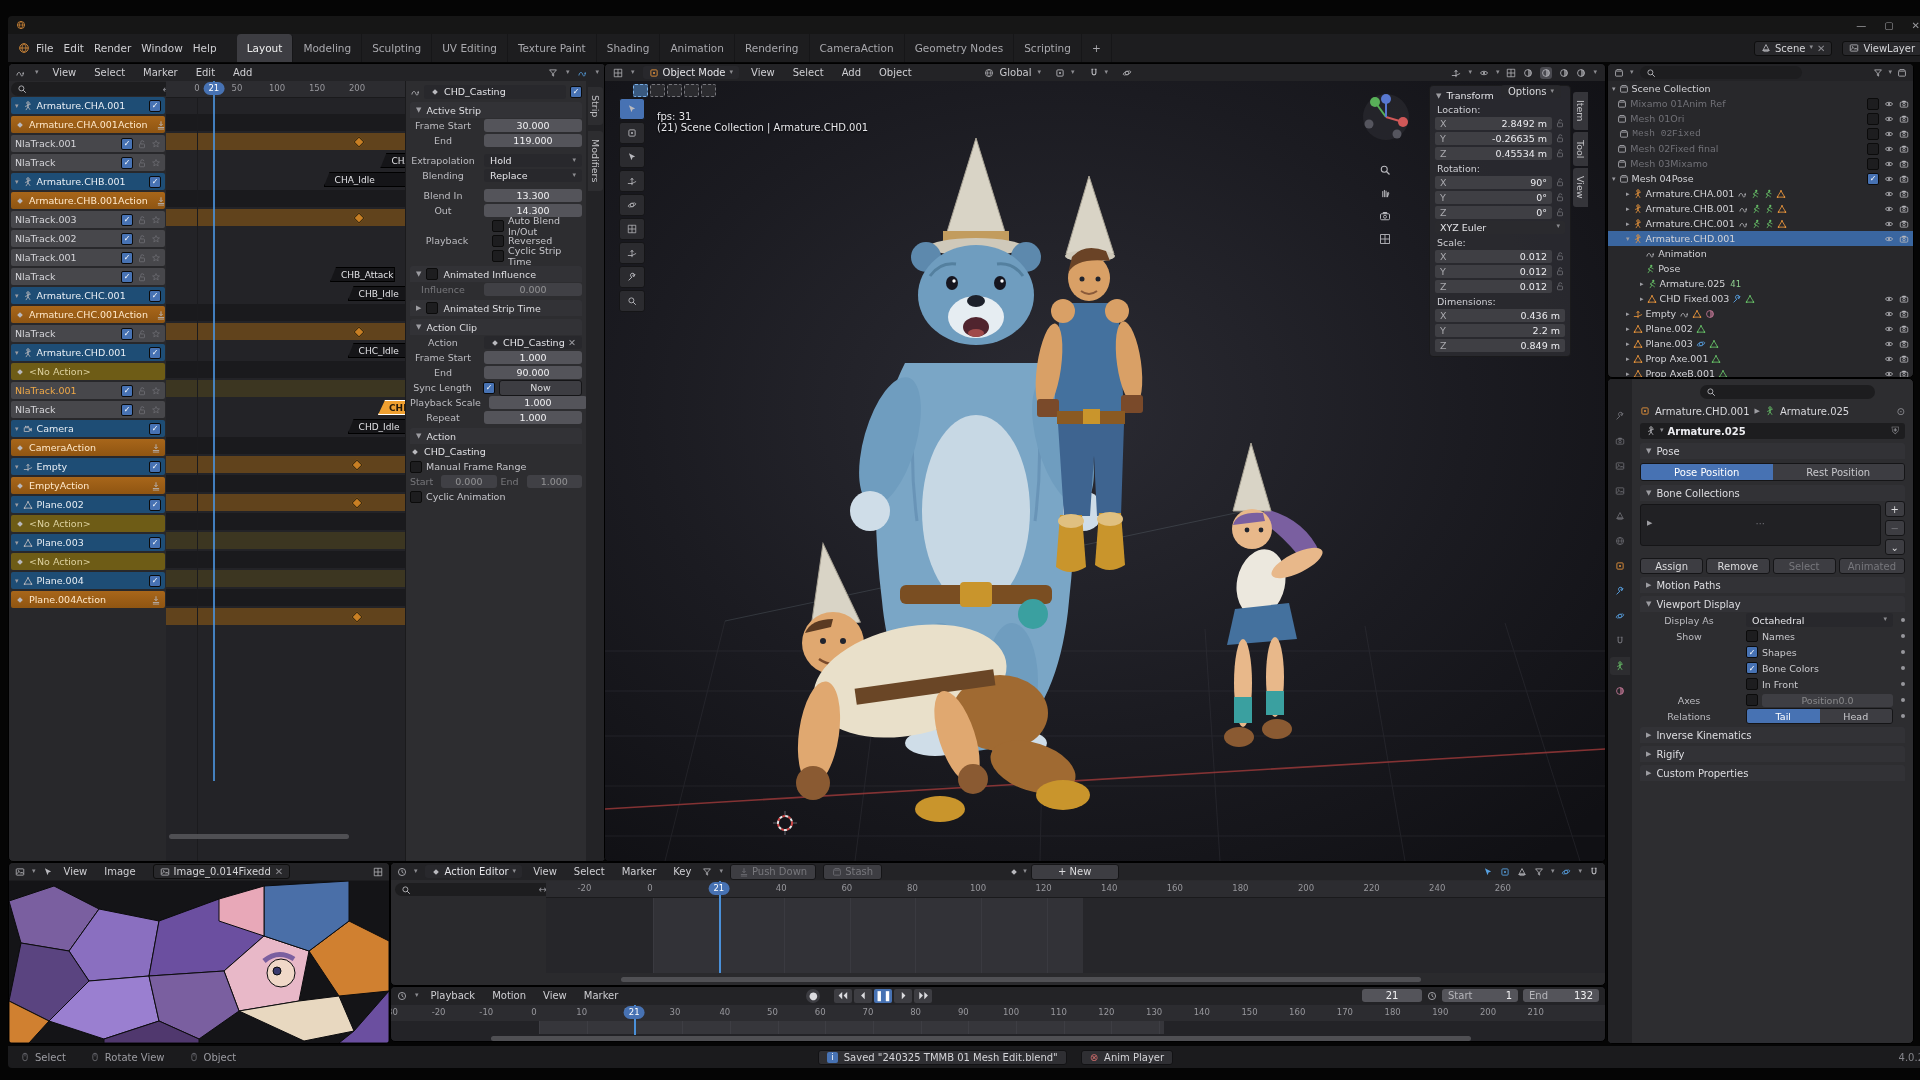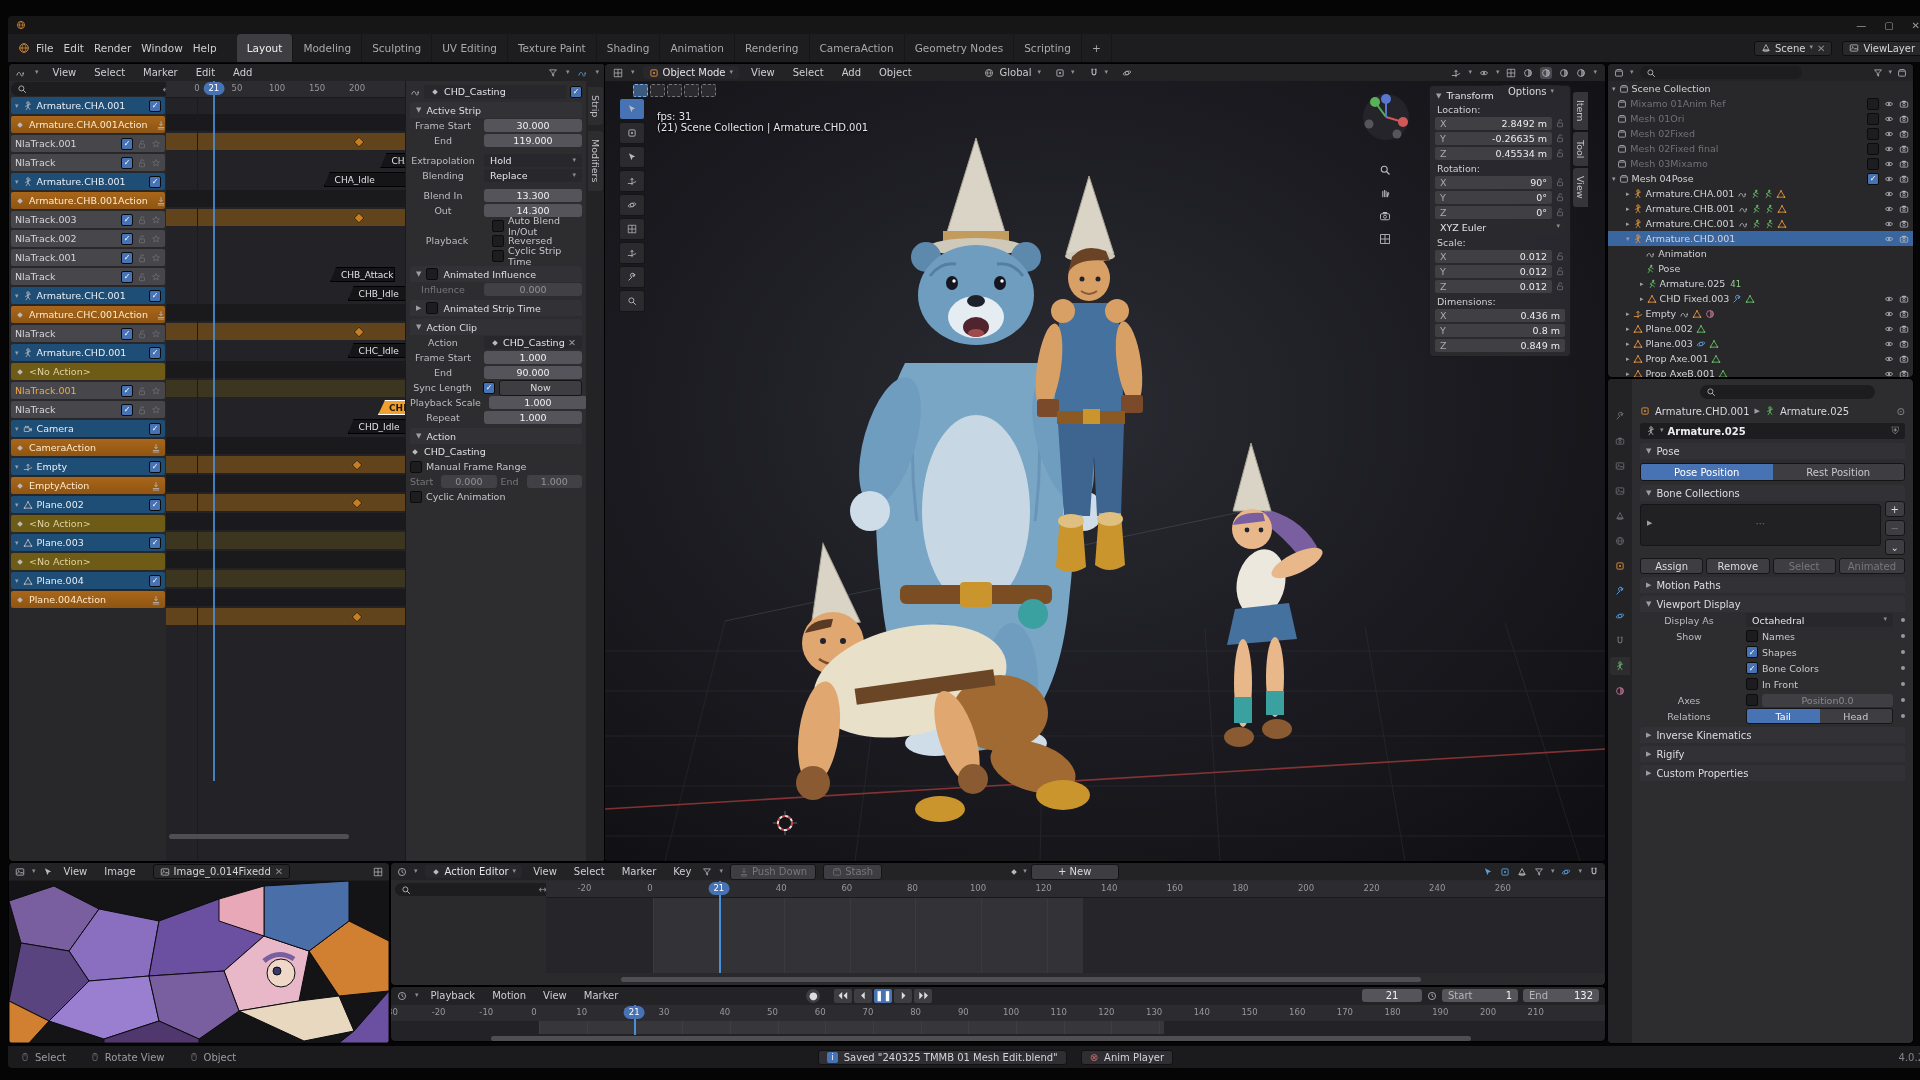--- a/index.html
+++ b/index.html
@@ -1241,21 +1241,21 @@
       <div id="t-dim">
           <div class="trow">
             <div class="tfield">
               <span class="ax">X</span>
               <span>0.436 m</span>
             </div>
           </div>
           <div class="trow">
             <div class="tfield">
               <span class="ax">Y</span>
-              <span>0.8 m</span>
+              <span>2.2 m</span>
             </div>
           </div>
           <div class="trow">
             <div class="tfield">
               <span class="ax">Z</span>
               <span>0.849 m</span>
             </div>
           </div>
         </div>
     </div>
@@ -1321,21 +1321,21 @@
           <span class="o-right">
             <span class="chk"></span>
             <svg class="ic sm ">
               <use href="#i-eye"></use>
             </svg>
             <svg class="ic sm ">
               <use href="#i-cam"></use>
             </svg>
           </span>
         </div>
-        <div class="o-row dim" style="padding-left: 4px;">
+        <div class="o-row dim" style="padding-left: 4px; font-family: Liberation Mono, monospace;">
           <span class="caret">&nbsp;</span>
           <svg class="ic sm ">
             <use href="#i-coll"></use>
           </svg>
           <span class="lbl">Mesh 02Fixed</span>
           <span class="o-right">
             <span class="chk"></span>
             <svg class="ic sm ">
               <use href="#i-eye"></use>
             </svg>
@@ -2011,21 +2011,21 @@
           </span>
       </div>
     </div>
     <div id="tl-ruler">
         <span class="tick" style="left: -0.0999999px;">-30</span>
         <span class="tick" style="left: 47.6px;">-20</span>
         <span class="tick" style="left: 95.3px;">-10</span>
         <span class="tick" style="left: 143px;">0</span>
         <span class="tick" style="left: 190.7px;">10</span>
         <span class="tick" style="left: 238.4px;">20</span>
-        <span class="tick" style="left: 273px;">30</span>
+        <span class="tick" style="left: 284px;">30</span>
         <span class="tick" style="left: 333.8px;">40</span>
         <span class="tick" style="left: 381.5px;">50</span>
         <span class="tick" style="left: 429.2px;">60</span>
         <span class="tick" style="left: 476.9px;">70</span>
         <span class="tick" style="left: 524.6px;">80</span>
         <span class="tick" style="left: 572.3px;">90</span>
         <span class="tick" style="left: 620px;">100</span>
         <span class="tick" style="left: 667.7px;">110</span>
         <span class="tick" style="left: 715.4px;">120</span>
         <span class="tick" style="left: 763.1px;">130</span>

